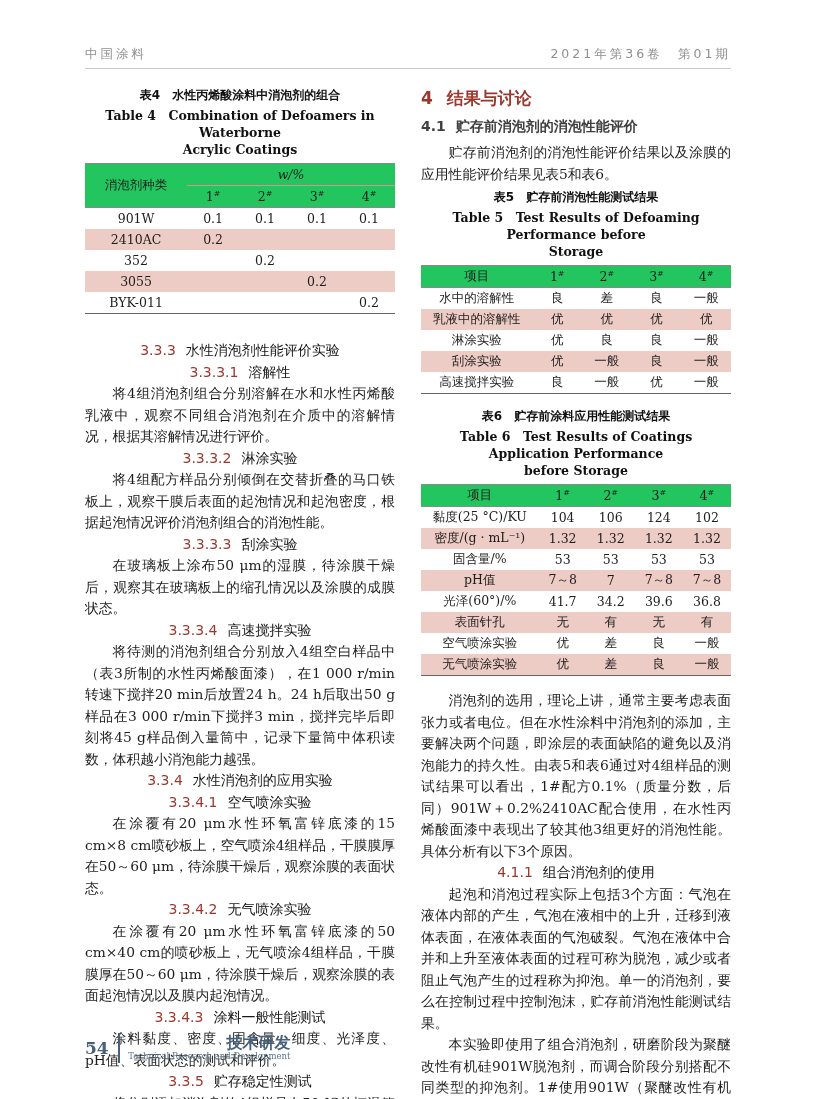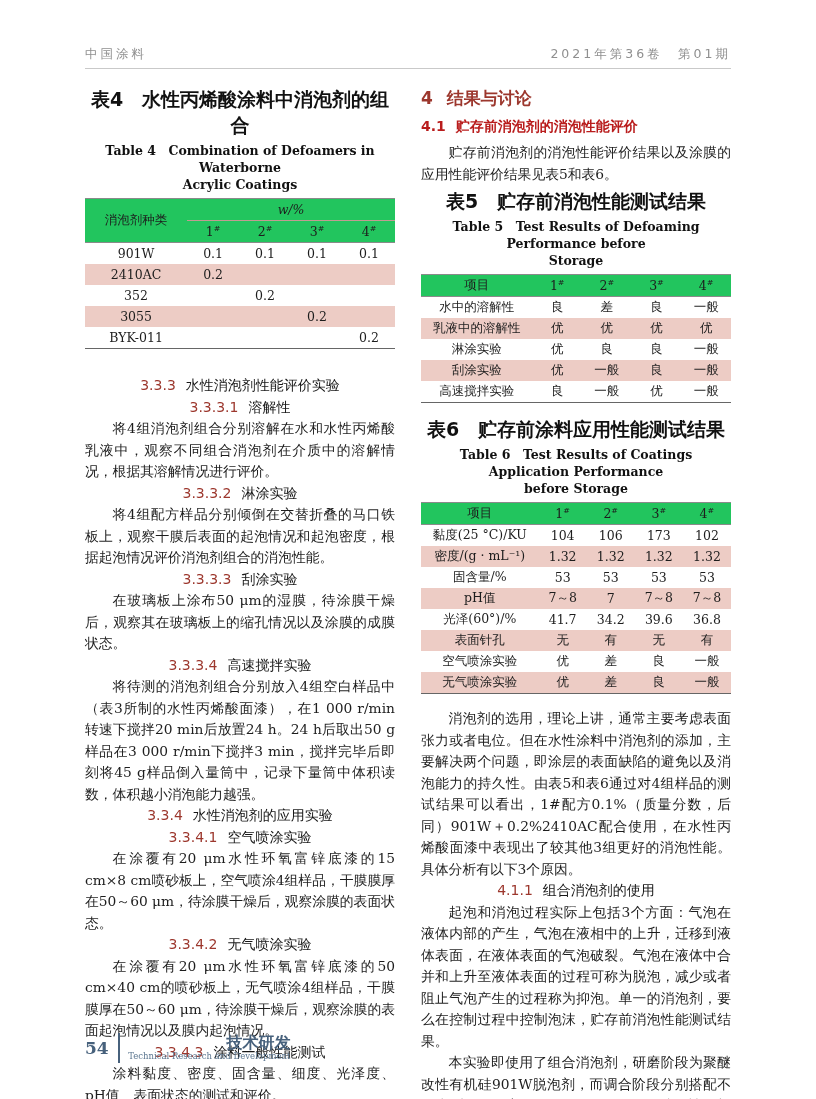--- a/index.html
+++ b/index.html
@@ -16,21 +16,21 @@
     font-family:"DejaVu Sans","Liberation Sans",sans-serif;
     font-size:12.5px;color:#8f8f8f;letter-spacing:3px;
   }
   .pagehead-rule{border-bottom:1px solid #c9c9c9;margin-top:5px;}
   
   .cols{display:flex;gap:26px;margin-top:14px;}
   .col{width:310px;flex:0 0 310px;}
   
   .tcap-cn{
     text-align:center;font-family:"DejaVu Sans","Liberation Sans",sans-serif;
-    font-weight:bold;font-size:19px;color:#111;margin-top:4px;
+    font-weight:bold;font-size:12px;color:#111;margin-top:4px;
   }
   .tcap-en{
     text-align:center;font-weight:bold;font-size:12.5px;color:#111;
     line-height:17px;margin-top:3px;
   }
   
   table.tbl{
     width:100%;border-collapse:collapse;table-layout:fixed;
     font-size:12.5px;margin-top:5px;
     border-top:1px solid #8a8a8a;border-bottom:1.2px solid #666;
@@ -46,21 +46,21 @@
   .grp{font-style:italic;border-bottom:1px solid #c29b92;}
   sup{font-size:8px;line-height:0;}
   
   .h1{
     font-family:"DejaVu Sans","Liberation Sans",sans-serif;font-weight:bold;
     font-size:17px;color:#9c372d;margin:4px 0 8px 0;
   }
   .h1 .num{margin-right:14px;}
   .h2{
     font-family:"DejaVu Sans","Liberation Sans",sans-serif;font-weight:bold;
-    font-size:14px;color:#b91c1c;margin:2px 0 6px 0;
+    font-size:14px;color:#404040;margin:2px 0 6px 0;
   }
   .h2 .num{margin-right:10px;}
   .sech{
     font-family:"DejaVu Sans","Liberation Sans",sans-serif;
     font-size:14px;line-height:21.5px;color:#161616;text-align:center;
   }
   .sech .num{color:#9c372d;margin-right:10px;}
   .para{
     font-size:13.8px;line-height:21.5px;text-align:justify;
     text-indent:2em;color:#1d1d1d;
@@ -256,21 +256,21 @@
                 <th>2<sup>#</sup></th>
                 <th>3<sup>#</sup></th>
                 <th>4<sup>#</sup></th>
               </tr>
           </thead>
           <tbody>
               <tr>
                 <td class="rowname">黏度(25 °C)/KU</td>
                 <td>104</td>
                 <td>106</td>
-                <td>173</td>
+                <td>124</td>
                 <td>102</td>
               </tr>
               <tr>
                 <td class="rowname">密度/(g · mL⁻¹)</td>
                 <td>1.32</td>
                 <td>1.32</td>
                 <td>1.32</td>
                 <td>1.32</td>
               </tr>
               <tr>

